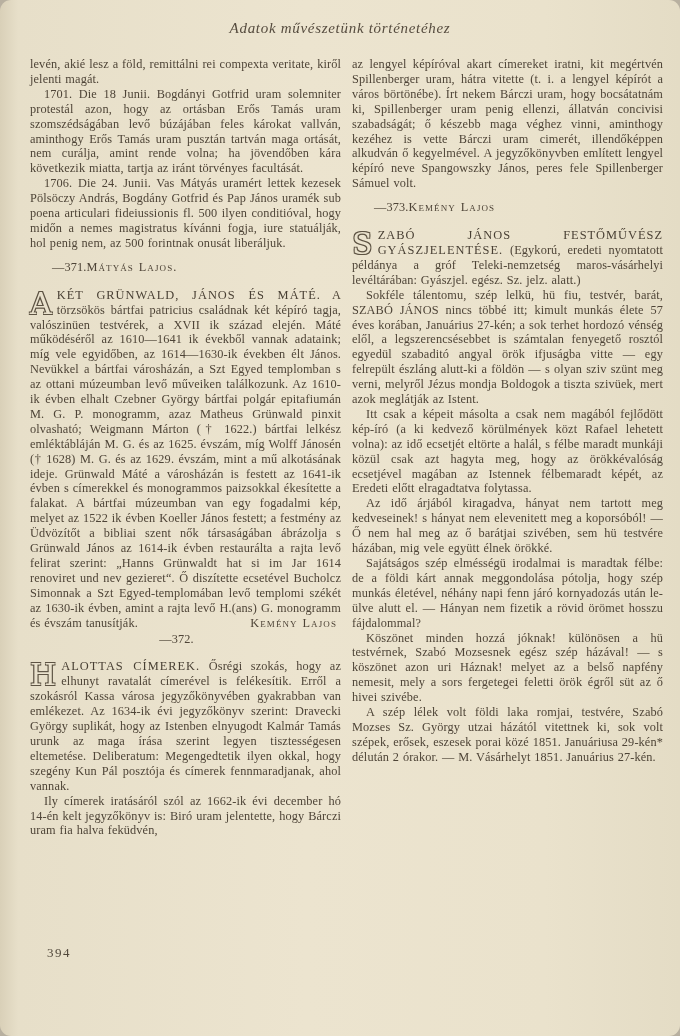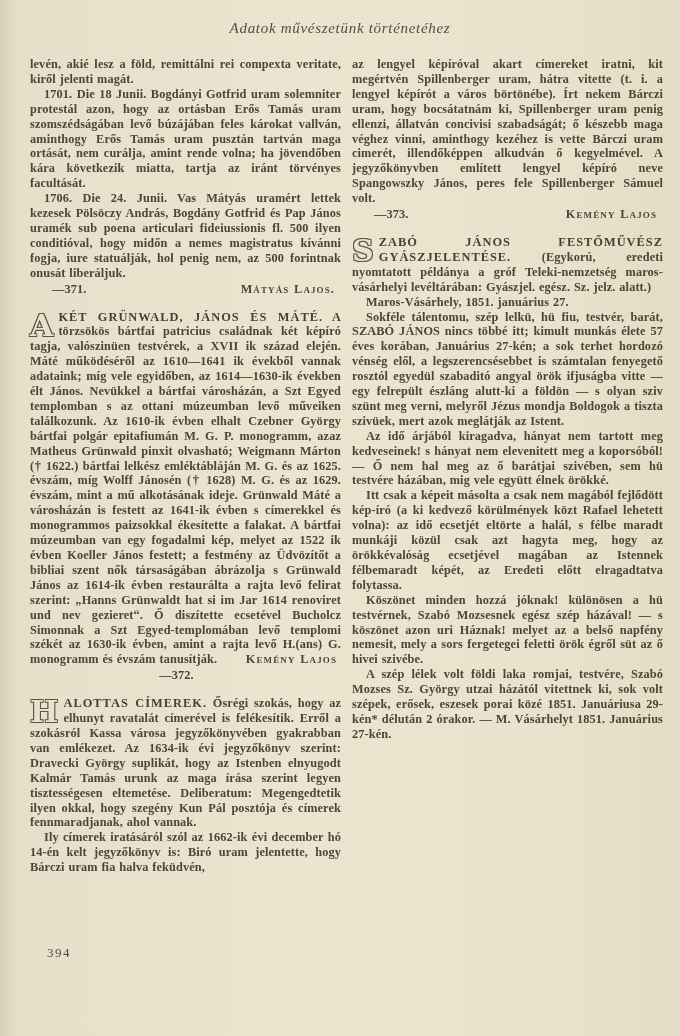--- a/index.html
+++ b/index.html
@@ -1,30 +1,31 @@
 <!DOCTYPE html>
 <html><head>
 <meta charset="utf-8">
 <style>
   html,body{margin:0;padding:0;background:#b8b0a0;}
   .page{
     position:relative;width:680px;height:1036px;overflow:hidden;
     background:linear-gradient(90deg,#d9d0b8 0px,#e7dfc9 18px,#ece4cf 45%,#eae2cc 80%,#e4dcc5 100%);
     font-family:"Liberation Serif","DejaVu Serif",serif;
     color:#4e4437;
+    border-radius:11px;
   }
   .running-head{
     position:absolute;top:20px;left:0;right:0;text-align:center;
     font-style:italic;font-size:15px;letter-spacing:0.7px;color:#554b3e;
   }
-  .columns{position:absolute;top:57px;left:30px;width:633px;display:flex;gap:11px;font-weight:bold;}
+  .columns{position:absolute;top:57px;left:30px;width:633px;display:flex;gap:11px;}
   .col{width:311px;text-align:justify;font-size:12.3px;line-height:14.9px;letter-spacing:0.12px;word-spacing:0.6px;}
   .col p{margin:0;}
   .indent{text-indent:14px;}
-  .sig-row{display:flex;justify-content:space-between;align-items:baseline;margin-top:1px;}
+  .sig-row{display:flex;align-items:baseline;margin-top:9px;}
   .sig-num{padding-left:22px;}
   .sig-name{padding-right:6px;}
   .sc{font-variant:small-caps;letter-spacing:1.1px;}
   .section{margin-top:13px;}
   .dropcap{
     float:left;font-size:30px;line-height:25px;margin:2px 5px 0 0;padding-top:1px;
     font-family:"DejaVu Serif",serif;color:#eae2cd;
     text-shadow:-1px -1px 0 #5d5343,1px -1px 0 #5d5343,-1px 1px 0 #5d5343,1px 1px 0 #5d5343,0 0 1px #5d5343;
   }
   .caps{letter-spacing:1px;font-size:12.4px;color:#483f33;margin-top:32px;}
@@ -68,24 +69,24 @@
     <div class="col">
       <p>az lengyel képíróval akart címereket iratni, kit megértvén Spillenberger uram, hátra vitette (t. i. a lengyel képírót a város börtönébe). Írt nekem Bárczi uram, hogy bocsátatnám ki, Spillenberger uram penig ellenzi, állatván concivisi szabadságát; ő készebb maga véghez vinni, aminthogy kezéhez is vette Bárczi uram cimerét, illendőképpen alkudván ő kegyelmével. A jegyzőkönyvben említett lengyel képíró neve Spangowszky János, peres fele Spillenberger Sámuel volt.</p>
 
       <div class="sig-row">
         <span class="sig-num">—373.</span>
         <span class="sig-name sc">Kemény Lajos</span>
       </div>
 
       <div class="section">
         <p><span class="dropcap">S</span><span class="caps">ZABÓ JÁNOS FESTŐMŰVÉSZ GYÁSZJELENTÉSE.</span> <span>(Egykorú, eredeti nyomtatott példánya a gróf Teleki-nemzetség maros-vásárhelyi levéltárában: Gyászjel. egész. Sz. jelz. alatt.)</span></p>
-        <p class="indent">Maros-Vásárhely, 1851. januárius 27.</p>
         <p class="indent">Sokféle tálentomu, szép lelkü, hü fiu, testvér, barát, SZABÓ JÁNOS nincs többé itt; kimult munkás élete 57 éves korában, Januárius 27-kén; a sok terhet hordozó vénség elől, a legszerencsésebbet is számtalan fenyegető rosztól egyedül szabaditó angyal örök ifjuságba vitte — egy felrepült észláng alutt-ki a földön — s olyan sziv szünt meg verni, melyről Jézus mondja Boldogok a tiszta szivüek, mert azok meglátják az Istent.</p>
+        <p class="indent">Itt csak a képeit másolta a csak nem magából fejlődött kép-író (a ki kedvező körülmények közt Rafael lehetett volna): az idő ecsetjét eltörte a halál, s félbe maradt munkáji közül csak azt hagyta meg, hogy az örökkévalóság ecsetjével magában az Istennek félbemaradt képét, az Eredeti előtt elragadtatva folytassa.</p>
         <p class="indent">Az idő árjából kiragadva, hányat nem tartott meg kedveseinek! s hányat nem elevenitett meg a koporsóból! — Ő nem hal meg az ő barátjai szivében, sem hü testvére házában, mig vele együtt élnek örökké.</p>
-        <p class="indent">Itt csak a képeit másolta a csak nem magából fejlődött kép-író (a ki kedvező körülmények közt Rafael lehetett volna): az idő ecsetjét eltörte a halál, s félbe maradt munkáji közül csak azt hagyta meg, hogy az örökkévalóság ecsetjével magában az Istennek félbemaradt képét, az Eredeti előtt elragadtatva folytassa.</p>
+        <p class="indent">Sajátságos szép elmésségü irodalmai is maradtak félbe: de a földi kárt annak meggondolása pótolja, hogy szép munkás életével, néhány napi fenn járó kornyadozás után le-ülve alutt el. — Hányan nem fizetik a rövid örömet hosszu fájdalommal?</p>
         <p class="indent">Köszönet minden hozzá jóknak! különösen a hü testvérnek, Szabó Mozsesnek egész szép házával! — s köszönet azon uri Háznak! melyet az a belső napfény nemesit, mely a sors fergetegei feletti örök égről süt az ő hivei szivébe.</p>
         <p class="indent">A szép lélek volt földi laka romjai, testvére, Szabó Mozses Sz. György utzai házától vitettnek ki, sok volt szépek, erősek, eszesek porai közé 1851. Januáriusa 29-kén* délután 2 órakor. — M. Vásárhelyt 1851. Januárius 27-kén.</p>
 
       </div>
 
     </div>
 
   </div>
 
   <div class="page-number">394</div>

